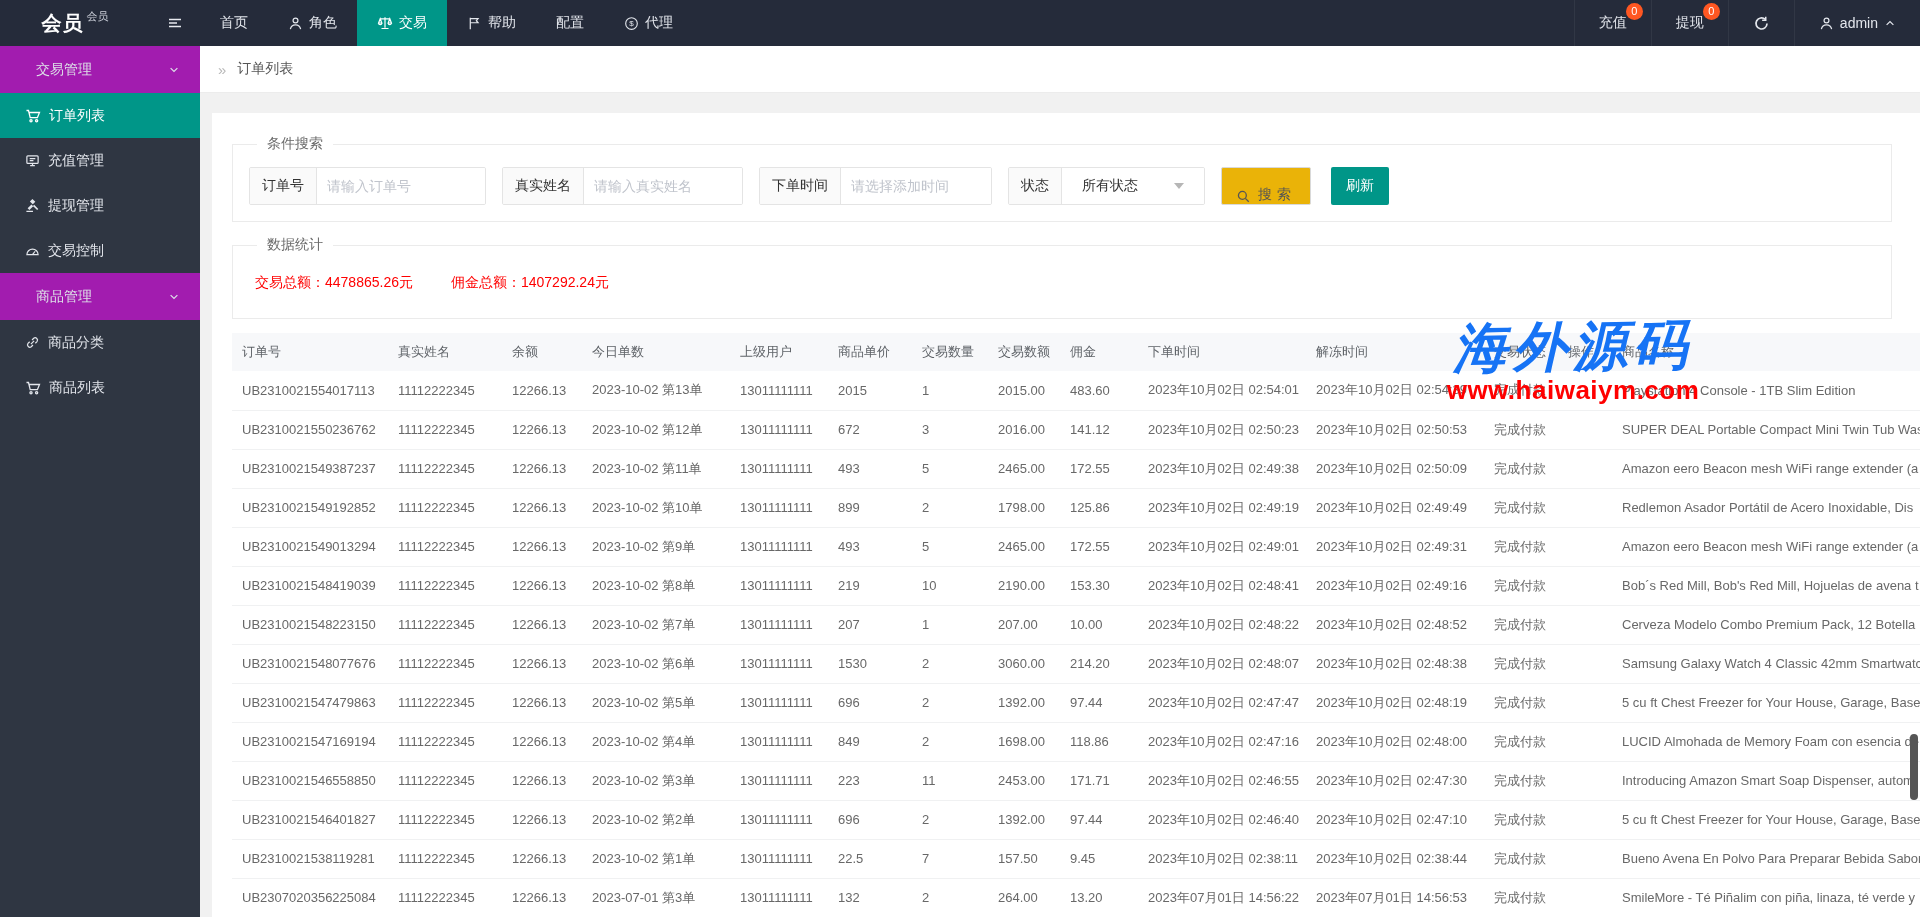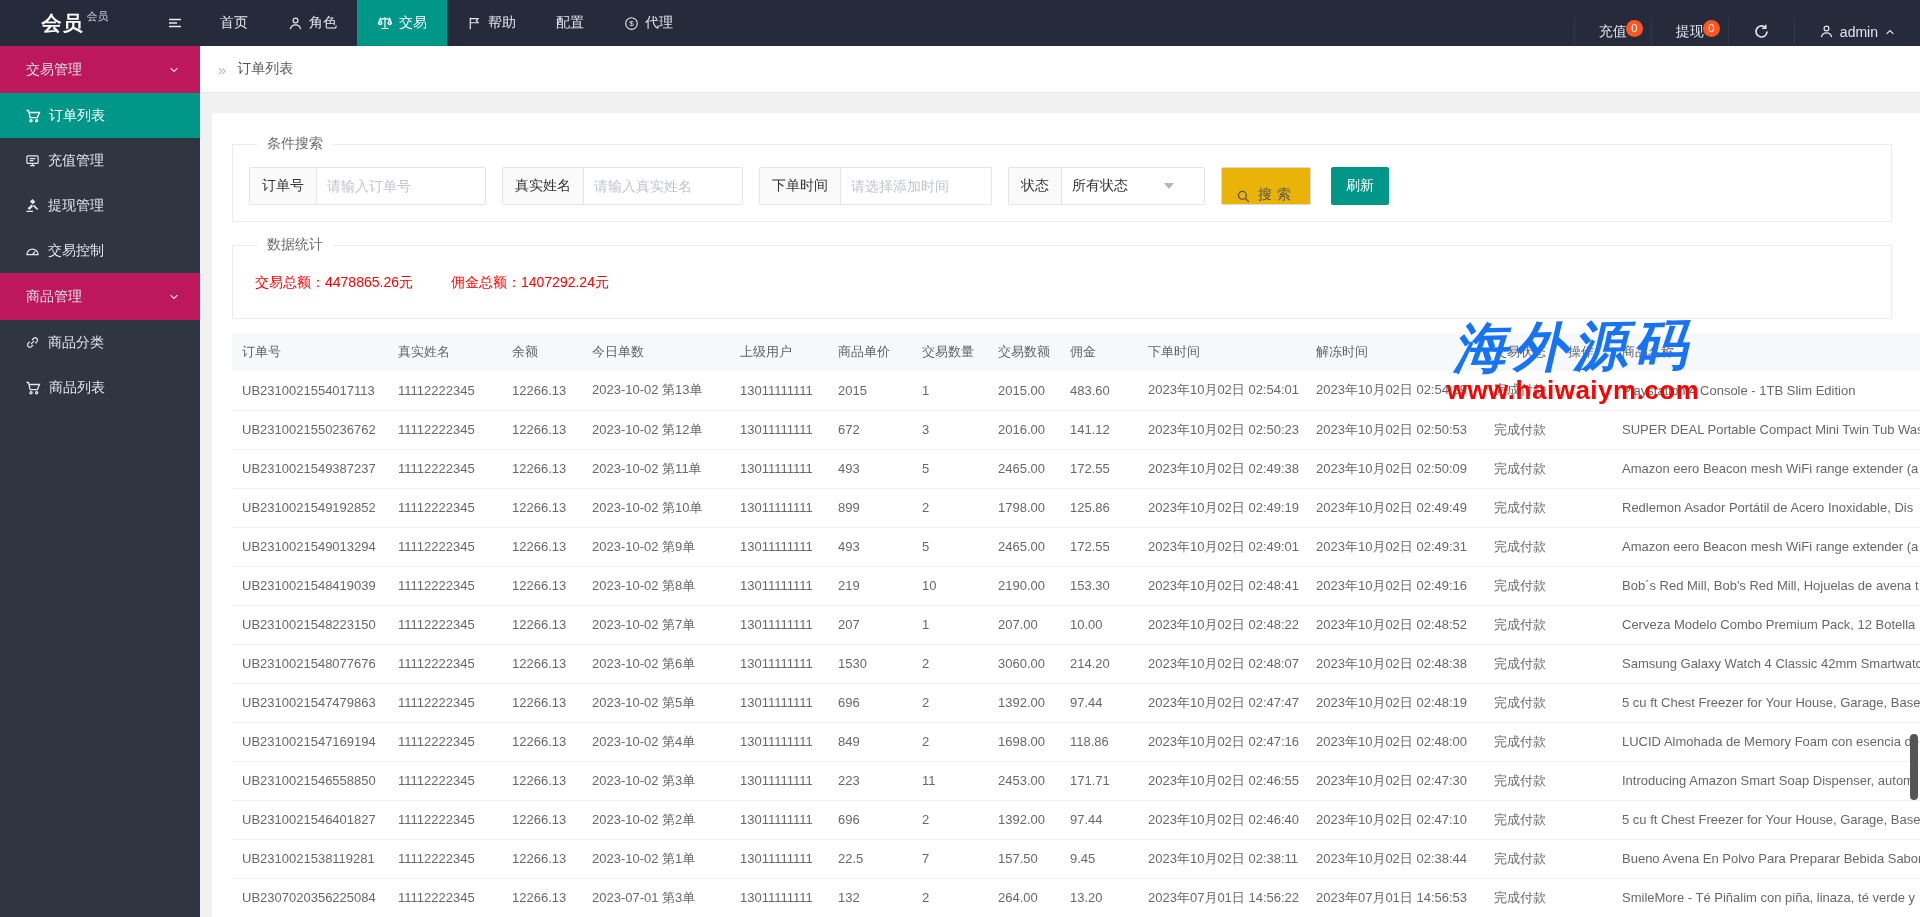--- a/index.html
+++ b/index.html
@@ -8,46 +8,46 @@
   
   .topbar { position:fixed; top:0; left:0; width:1920px; height:46px; background:#252b3a; display:flex; align-items:stretch; z-index:30; }
   .logo { width:150px; display:flex; align-items:center; justify-content:center; color:#fff; }
   .logo-title { font-size:20px; font-weight:bold; letter-spacing:1px; }
   .logo-sup { font-size:11px; color:#cfd3dc; margin-left:3px; transform:translateY(-7px); display:inline-block; }
   .hamburger { width:50px; display:flex; align-items:center; justify-content:center; color:#e8eaef; cursor:pointer; }
   .nav-items { display:flex; align-items:stretch; }
   .nav-item { display:flex; align-items:center; padding:6px 20px; color:#e3e6ec; font-size:14px; cursor:pointer; gap:6px; }
   .nav-item.active { background:#009688; color:#fff; }
   .nav-right { margin-left:auto; display:flex; align-items:stretch; }
-  .nav-right .nav-item { position:relative; padding:0 24px; border-left:1px solid rgba(255,255,255,.06);margin-top:17px; }
+  .nav-right .nav-item { position:relative; padding:0 24px; border-left:1px solid rgba(255,255,255,.06); }
   .badge { position:absolute; top:3px; right:8px; min-width:17px; height:17px; line-height:17px; padding:0 4px; border-radius:9px; background:#ff5722; color:#fff; font-size:11px; text-align:center; }
   .icon { display:inline-flex; align-items:center; justify-content:center; }
   .icon svg { display:block; }
 
   
   .sidebar { position:fixed; top:46px; left:0; width:200px; bottom:0; background:#2f3642; z-index:20; }
-  .side-group-header { height:47px; display:flex; align-items:center; justify-content:space-between; padding:0 20px 0 26px; background:#be185d; color:#dde1e8; font-size:14px; cursor:pointer; }
+  .side-group-header { height:47px; display:flex; align-items:center; justify-content:space-between; padding:0 20px 0 36px; background:#a21caf; color:#dde1e8; font-size:14px; cursor:pointer; }
   .side-item { height:45px; display:flex; align-items:center; padding-left:25px; color:#e3e6ec; font-size:14px; cursor:pointer; gap:8px; }
   .side-item.active { background:#009688; color:#fff; }
 
   
   .main { position:absolute; top:46px; left:200px; width:1720px; height:871px; overflow:hidden; background:#f1f1f1; }
   .breadcrumb { height:47px; background:#fff; display:flex; align-items:center; padding-left:18px; font-size:14px; color:#555; gap:8px; border-bottom:1px solid #ececec; }
   .crumb-icon { color:#b8b8b8; font-size:15px; }
   .card { margin:20px 0 0 12px; background:#fff; padding:22px 28px 0 20px; min-height:780px; }
 
   fieldset { border:1px solid #ebebeb; padding:14px 16px 16px 16px; margin-bottom:14px; }
   legend { margin-left:8px; padding:0 10px; font-size:14px; color:#6a6a6a; }
 
   .search-row { display:flex; align-items:center; gap:16px; }
   .inp-group { display:flex; height:38px; border:1px solid #e4e4e4; border-radius:2px; overflow:hidden; }
   .inp-label { background:#fafafa; border-right:1px solid #e4e4e4; display:flex; align-items:center; padding:0 12px; font-size:14px; color:#333; white-space:nowrap; }
   .inp-group input { border:none; outline:none; padding:0 10px; font-size:14px; color:#333; font-family:inherit; }
   .inp-group input::placeholder { color:#c0c4cc; }
-  .sel-box { display:flex; align-items:center; justify-content:flex-start; width:142px; padding:0 10px; font-size:14px; color:#333; cursor:pointer; background:#fff;gap:36px; }
+  .sel-box { display:flex; align-items:center; justify-content:center; width:142px; padding:0 10px; font-size:14px; color:#333; cursor:pointer; background:#fff;gap:36px; }
   .sel-arrow { width:0; height:0; border-left:5px solid transparent; border-right:5px solid transparent; border-top:6px solid #b6b6b6; }
   .btn-search { height:38px; padding:0 14px; background:#eab308; border:1px solid #d9d9d9; border-radius:2px; font-size:14px; color:#555; display:flex; align-items:flex-end; gap:7px; letter-spacing:5px; cursor:pointer; font-family:inherit; }
   .btn-refresh { height:38px; padding:0 15px; background:#009688; border:none; border-radius:2px; font-size:14px; color:#fff; cursor:pointer; font-family:inherit; }
 
   .stats-line { font-size:14px; color:#ff0000; padding:6px 6px 10px 6px; }
   .stat { margin-right:38px; }
 
   .table-wrap { margin:2px -28px 0 0; overflow:hidden; }
   table { border-collapse:collapse; table-layout:fixed; width:1710px; }
   thead th { background:#f7f8fa; height:38px; font-weight:normal; font-size:13px; color:#5f6368; text-align:left; padding:0 0 0 10px; white-space:nowrap; overflow:hidden; }

